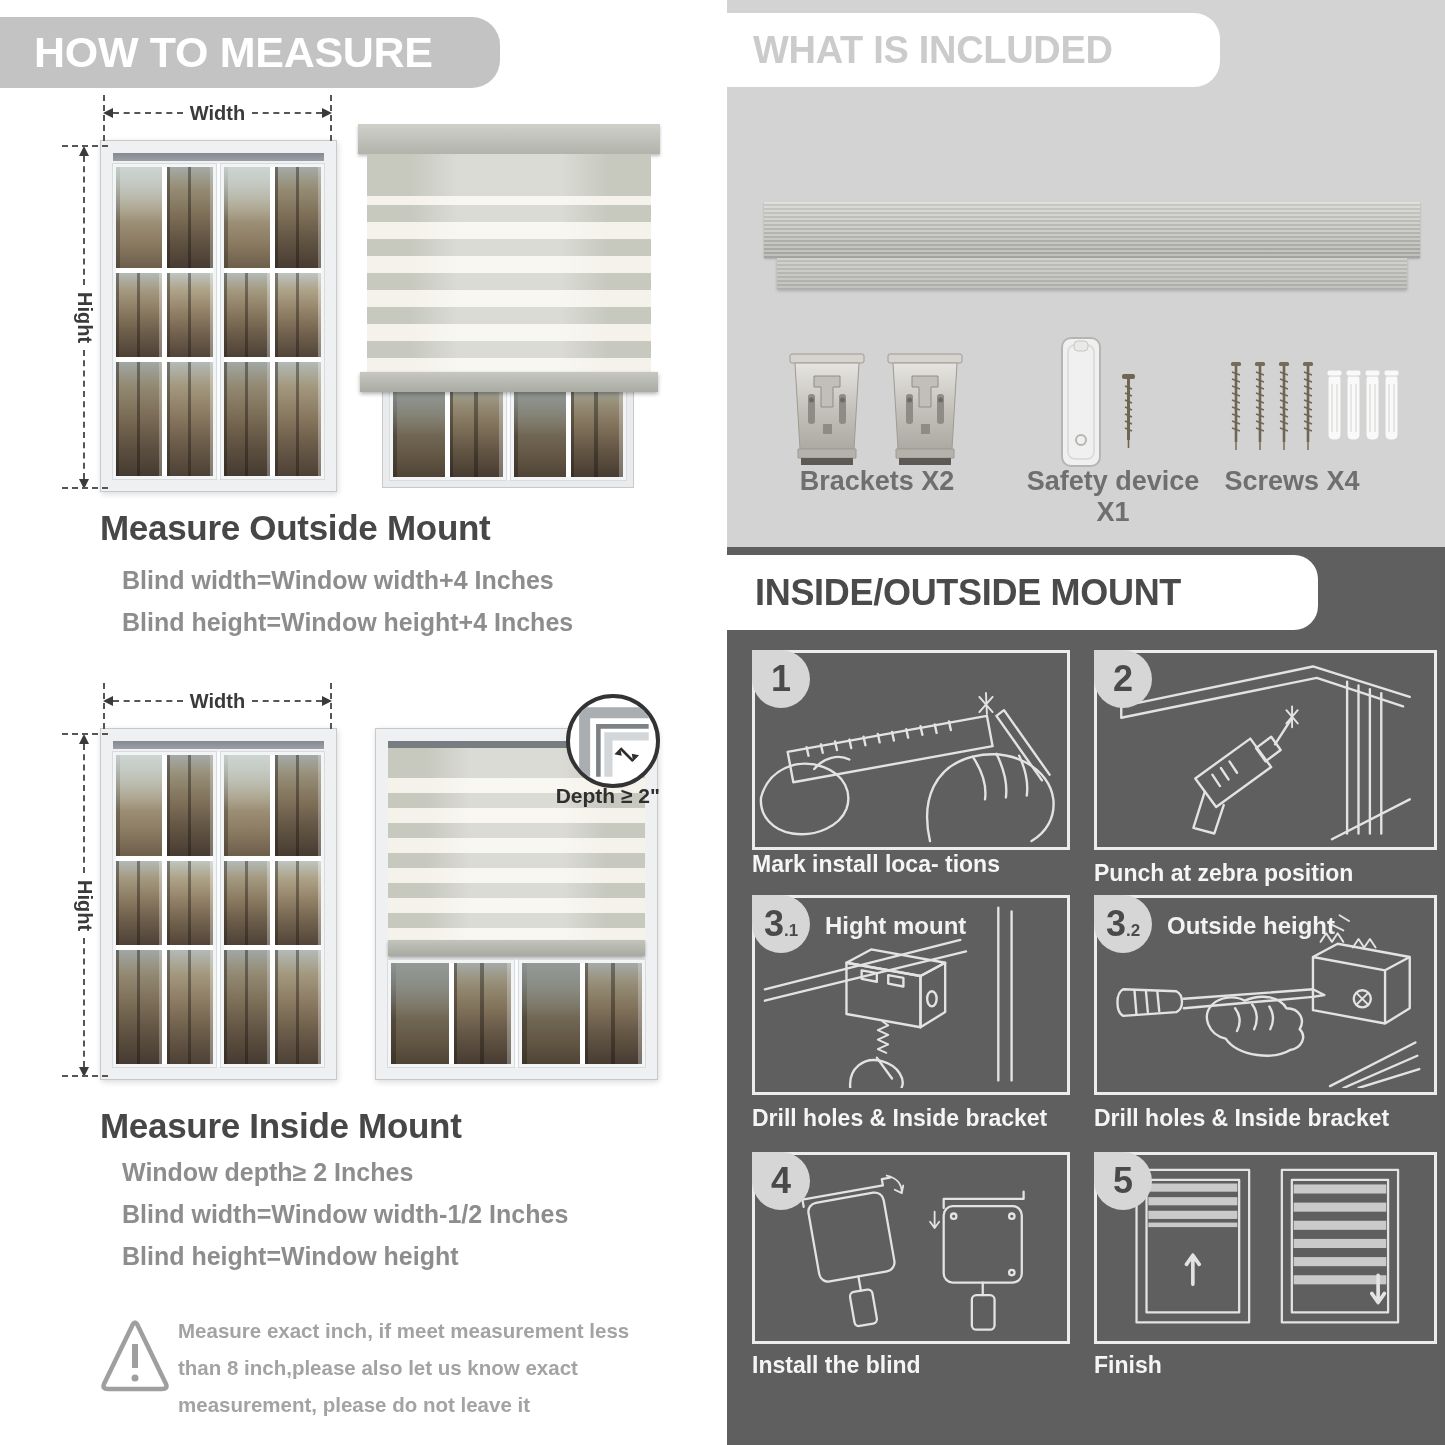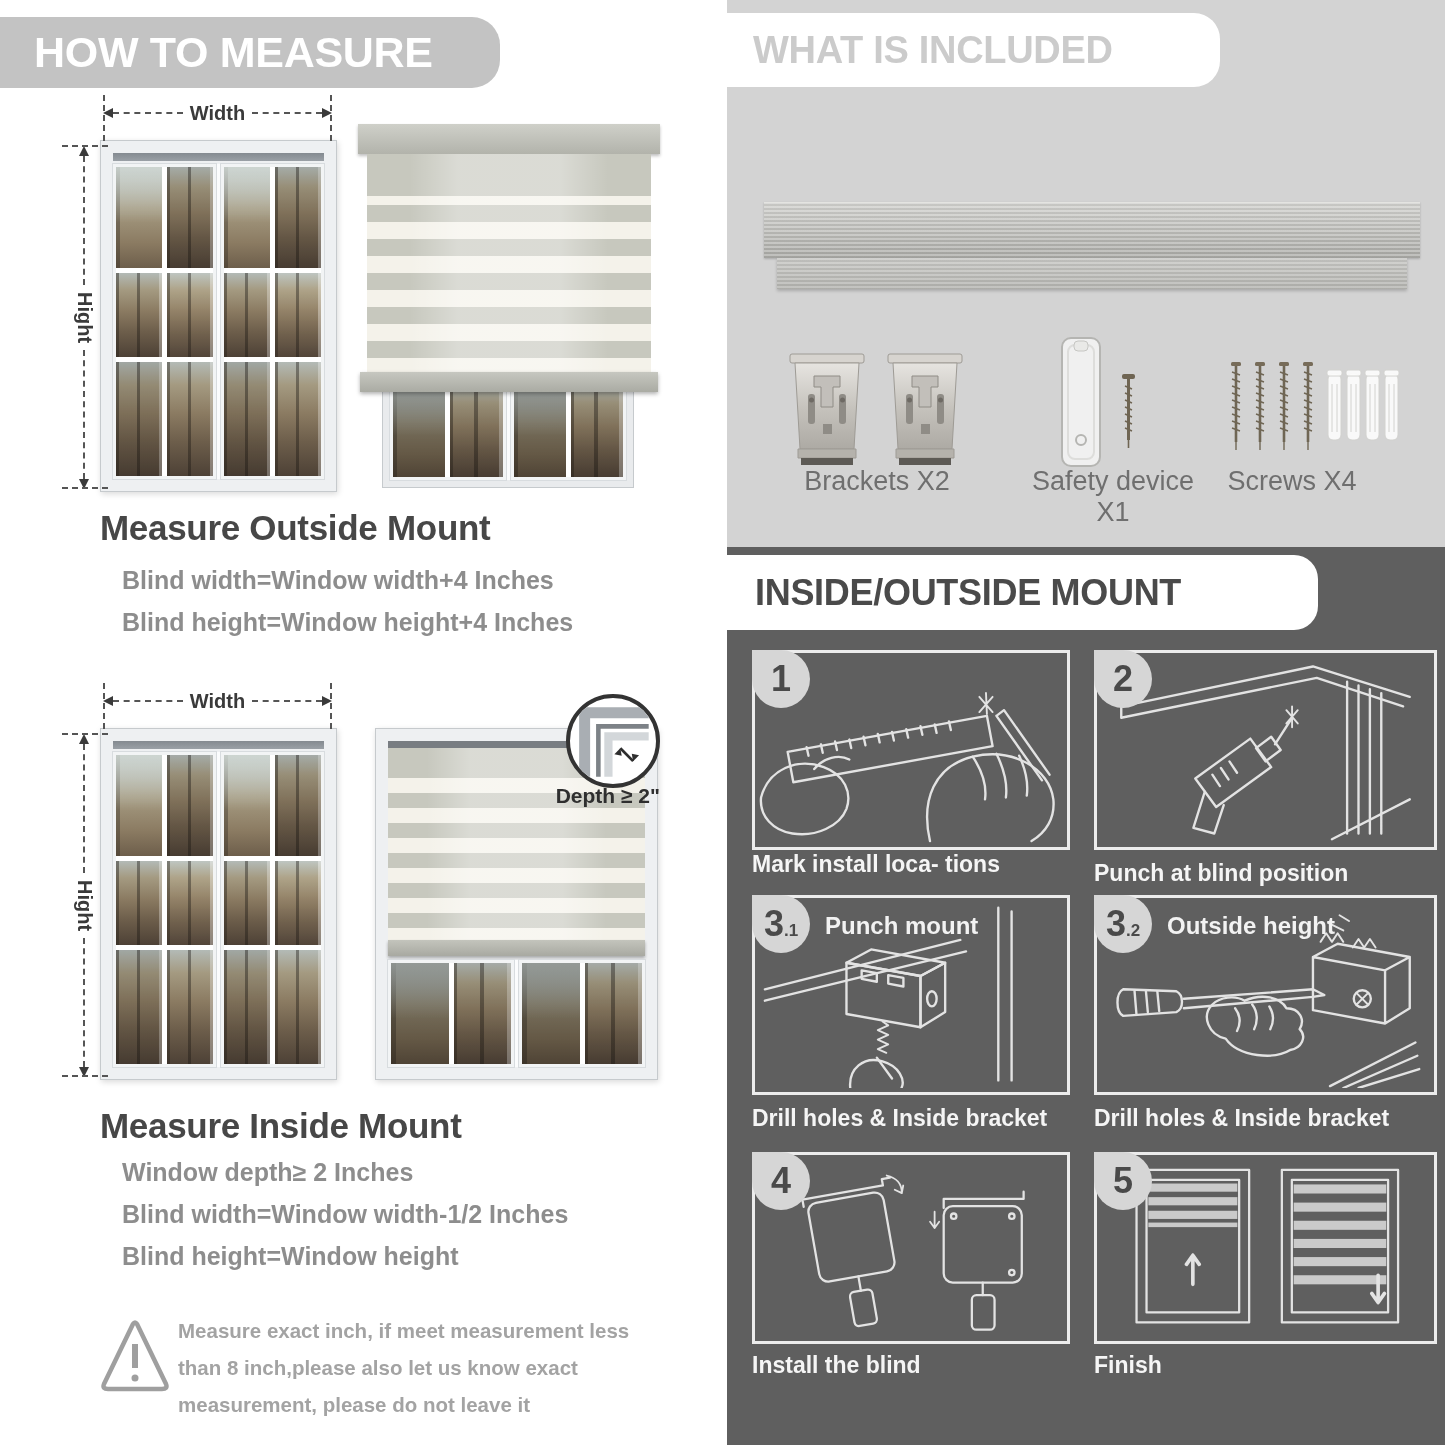--- a/index.html
+++ b/index.html
@@ -80,21 +80,21 @@
   .banner-included span{color:#cbcbcb;font-size:38px;font-weight:bold;letter-spacing:-.3px;}
   .blind-lbl{position:absolute;left:0;top:142px;width:100%;text-align:center;font-size:28px;font-weight:bold;color:#7b7b7b;}
   .headrail-main{position:absolute;left:37px;top:202px;width:656px;height:56px;
     background:repeating-linear-gradient(180deg, rgba(255,255,255,.25) 0 2px, rgba(0,0,0,.04) 2px 4px),
       linear-gradient(180deg,#d0d0cd,#b7b7b3 65%,#a9a9a5);
     box-shadow:inset 0 1px 0 #e4e4e1, 0 1px 2px rgba(0,0,0,.2);}
   .headrail-sub{position:absolute;left:50px;top:258px;width:630px;height:31px;
     background:repeating-linear-gradient(180deg, rgba(255,255,255,.2) 0 2px, rgba(0,0,0,.04) 2px 4px),
       linear-gradient(180deg,#c6c6c3,#b3b3af);
     box-shadow:0 2px 3px rgba(0,0,0,.2);}
-  .part-lbl{position:absolute;top:466px;width:200px;text-align:center;font-size:27px;font-weight:normal;color:#6f6f6f;}
+  .part-lbl{position:absolute;top:466px;width:200px;text-align:center;font-size:27px;font-weight:bold;color:#6f6f6f;}
 
   .right-bottom{left:727px;top:547px;width:718px;height:898px;background:#5f5f5f;}
   .banner-mount{position:absolute;left:0;top:8px;width:591px;height:75px;background:#fff;border-radius:0 24px 24px 0;
     display:flex;align-items:center;padding-left:28px;box-sizing:border-box;}
   .banner-mount span{color:#4a4a4a;font-size:36px;font-weight:bold;letter-spacing:-.3px;}
 
   .panel{position:absolute;border:3px solid #ececec;box-sizing:border-box;}
   .badge{position:absolute;top:-3px;left:-3px;width:58px;height:58px;background:#d6d6d6;border-radius:0 50% 50% 50%;
     display:flex;align-items:center;justify-content:center;}
   .badge .n{font-size:36px;font-weight:bold;color:#4a4a4a;line-height:1;}
@@ -415,42 +415,42 @@
           <path d="M96,142 l-12,38 l22,6 l10,-30"></path>
           <path d="M104,124 l8,12 M113,117 l8,12 M122,110 l8,12"></path>
           <path d="M170,92 l18,-28"></path>
           <path d="M182,56 l12,14 M194,56 l-12,14 M188,52 l0,22" stroke-width="2"></path>
         </svg>
       </div>
       <div class="badge">
           <span class="n">2</span>
         </div>
     </div>
-    <div class="caption" style="left:367px;top:313px">Punch at  blind position</div>
+    <div class="caption" style="left:367px;top:313px">Punch at  zebra position</div>
 
     <div class="panel" style="left:25px;top:348px;width:318px;height:200px">
       <div class="art">
         <svg viewBox="0 0 320 196" fill="none" stroke="#e3e3e3" stroke-width="2.5" stroke-linecap="round" stroke-linejoin="round">
           <path d="M6,92 L212,40 M6,104 L218,52"></path>
           <path d="M252,6 L252,188 M266,10 L266,188"></path>
           <path d="M92,64 L118,50 L196,64 L170,78 Z"></path>
           <path d="M92,64 L170,78 L170,132 L92,118 Z"></path>
           <path d="M170,78 L196,64 L196,116 L170,132 Z"></path>
           <path d="M108,72 l16,3 l0,9 l-16,-3 z M136,77 l16,3 l0,9 l-16,-3 z"></path>
           <ellipse cx="182" cy="102" rx="5" ry="8"></ellipse>
           <path d="M130,126 l6,4 l-11,5 l11,5 l-11,5 l11,5 l-11,5 l9,4" stroke-width="2"></path>
           <path d="M124,164 L140,186"></path>
           <path d="M96,196 C94,176 110,162 130,168 C148,173 154,188 150,196"></path>
         </svg>
       </div>
       <div class="badge">
           <span class="n">3</span>
           <span class="s">.1</span>
         </div>
-      <div class="p-label">Punch mount</div>
+      <div class="p-label">Hight mount</div>
     </div>
     <div class="caption" style="left:25px;top:558px">Drill holes &amp;  Inside bracket</div>
 
     <div class="panel" style="left:367px;top:348px;width:343px;height:200px">
       <div class="art">
         <svg viewBox="0 0 320 196" fill="none" stroke="#e3e3e3" stroke-width="2.5" stroke-linecap="round" stroke-linejoin="round">
           <path d="M210,58 L236,44 L312,58 L286,72 Z M210,58 L286,72 L286,128 L210,114 Z M286,72 L312,58 L312,112 L286,128 Z"></path>
           <path d="M218,42 l6,-9 l6,9 l6,-9 l6,9 M252,48 l6,-9 l6,9 l6,-9 l6,9" stroke-width="2"></path>
           <path d="M226,22 l16,8 M238,14 l10,6" stroke-width="2"></path>
           <circle cx="262" cy="102" r="9"></circle>

